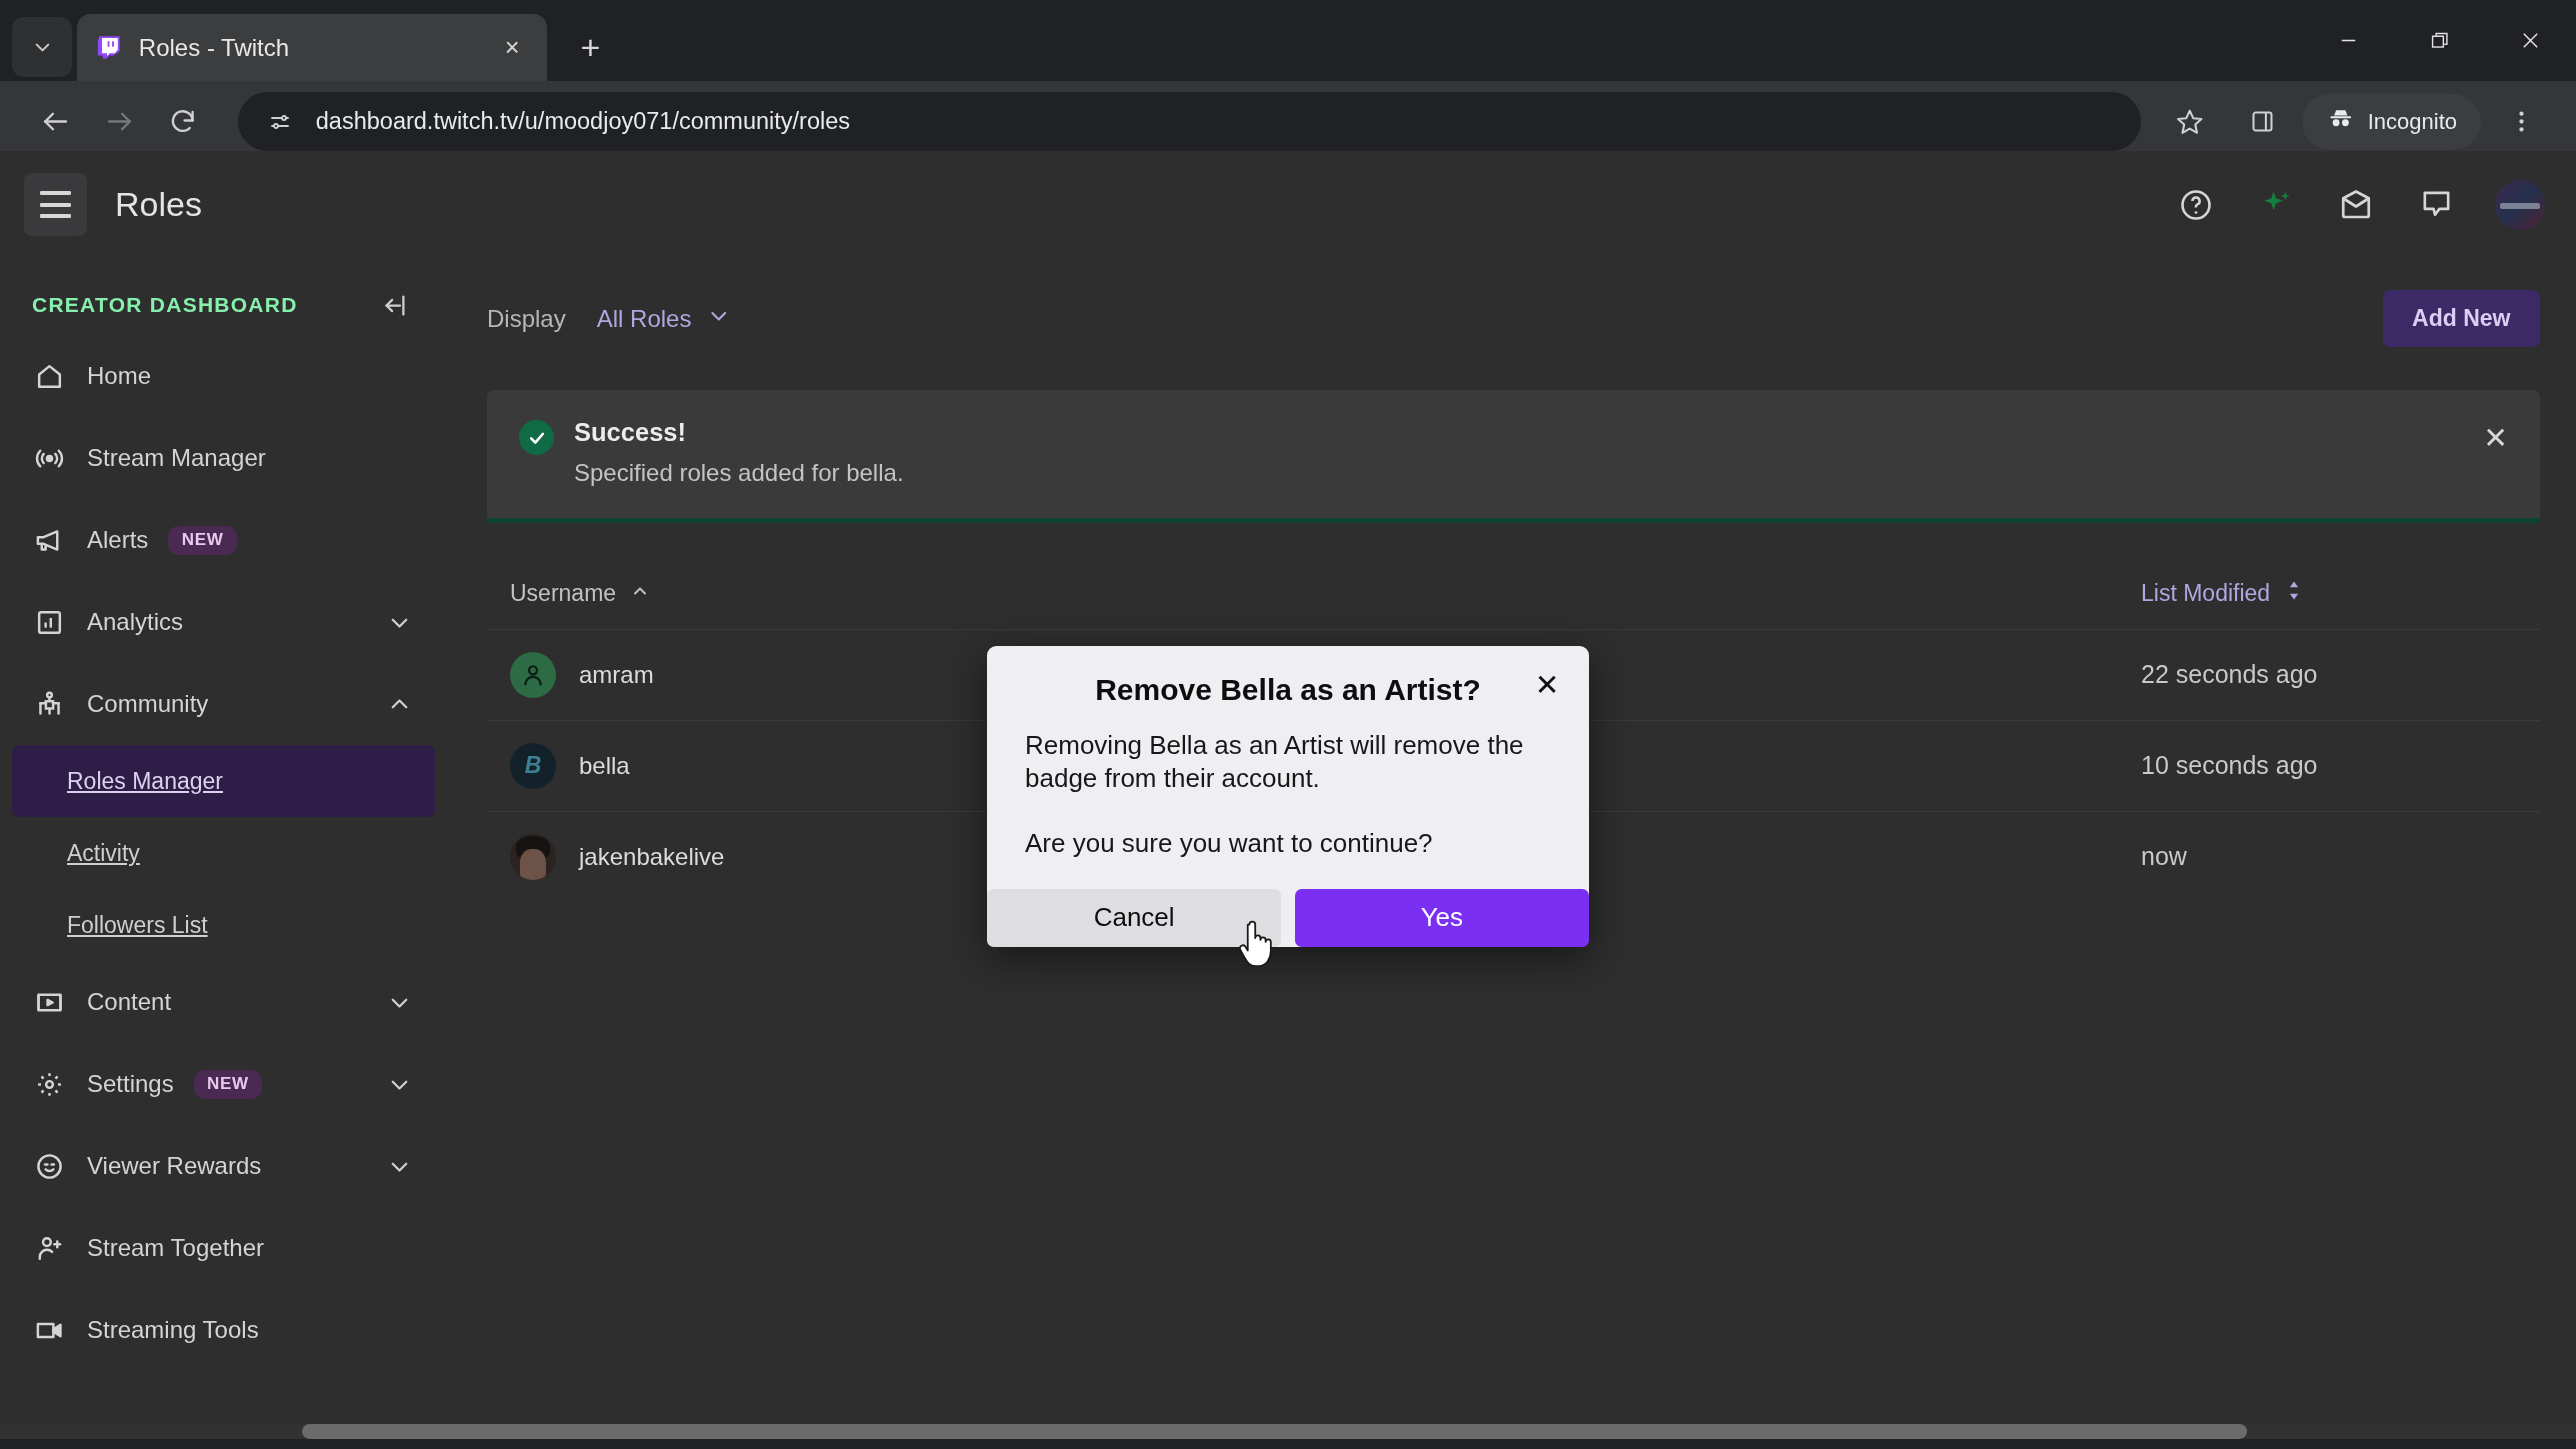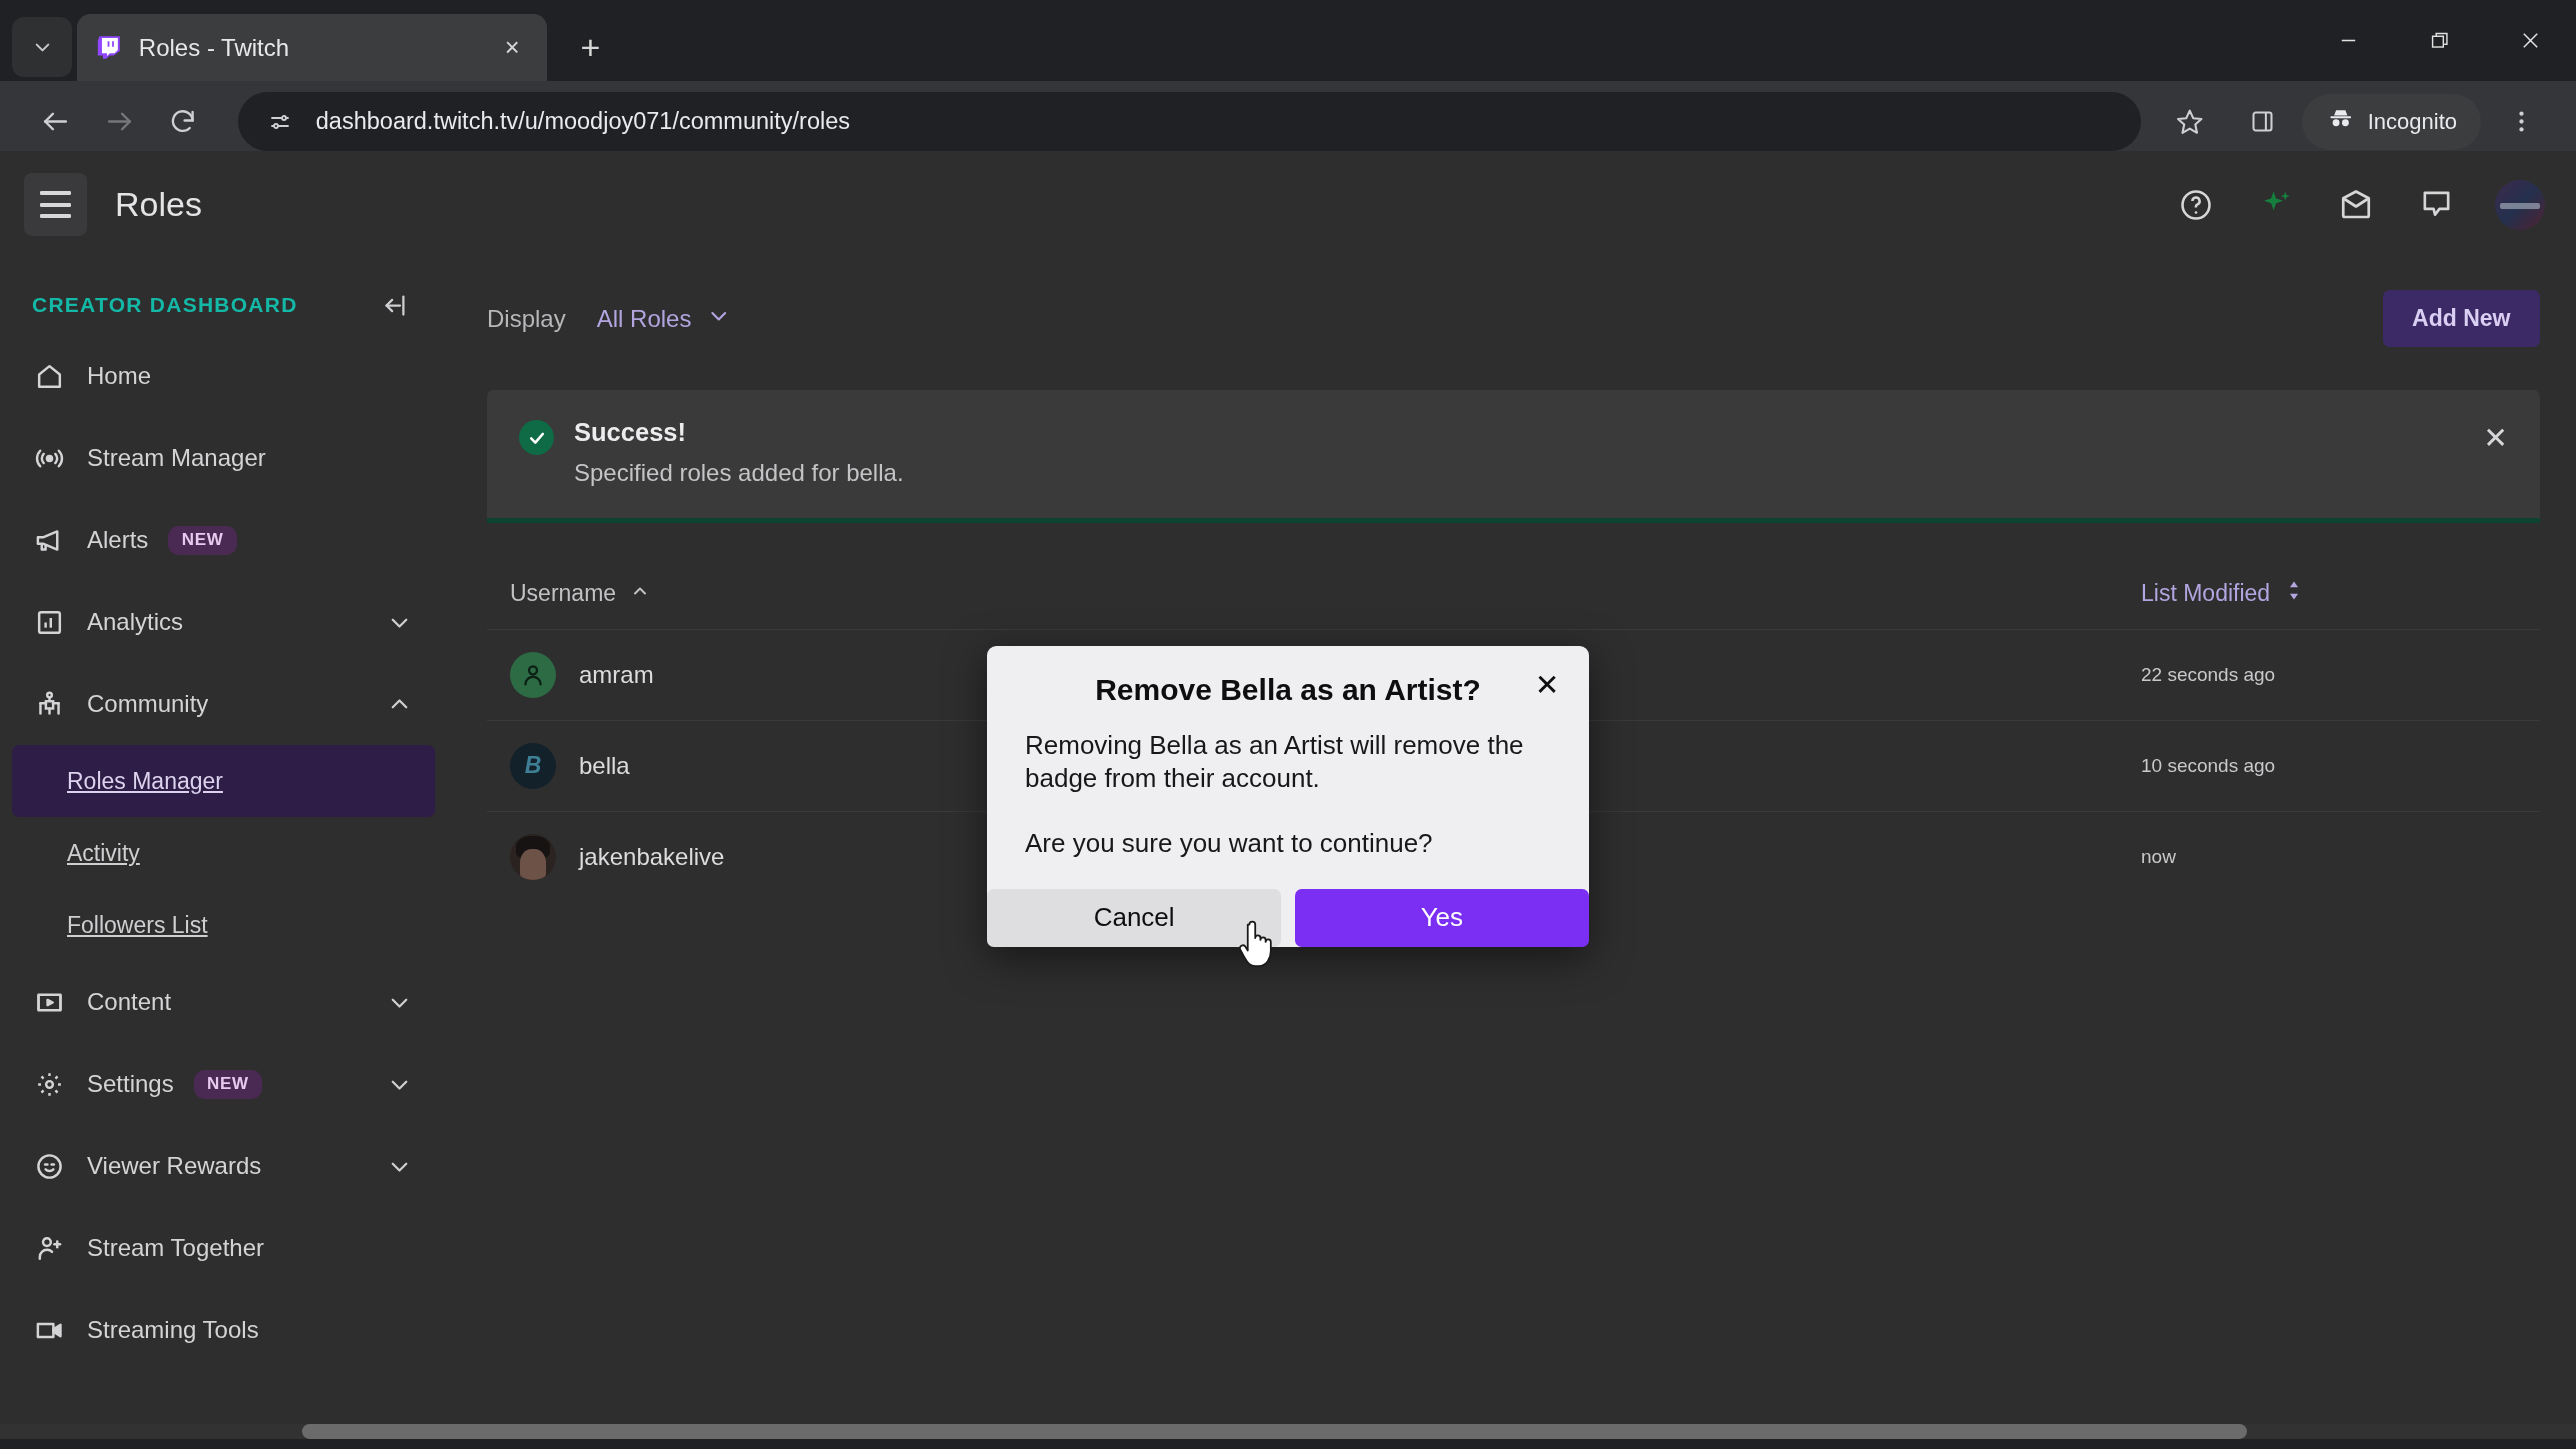--- a/index.html
+++ b/index.html
@@ -118,21 +118,21 @@
 
   
   .sidebar {
     width: 447px; background: #2e2e2e; flex: 0 0 auto;
     padding-top: 17.4px; position: relative;
   }
   .sb-head {
     display: flex; align-items: center; justify-content: space-between;
     padding: 0 38px 0 32px; height: 60px;
   }
-  .sb-head-label { color: #14b8a6; font-size: 21px; letter-spacing: .06em; font-weight: 600; }
+  .sb-head-label { color: #86efac; font-size: 21px; letter-spacing: .06em; font-weight: 600; }
   .sb-collapse { color: #cfcfd2; font-size: 27px; display: flex; align-items: center; }
   .sb-item {
     display: flex; align-items: center; height: 82px;
     padding: 0 34px 0 32px; color: #d4d4d6; font-size: 24px; gap: 20px;
   }
   .sb-item .sb-ico { width: 35px; height: 35px; display: flex; align-items: center; justify-content: center; flex: 0 0 auto; }
   .sb-item .sb-label { flex: 0 0 auto; }
   .sb-chev { margin-left: auto; display: flex; align-items: center; color: #cfcfd2; }
   .badge-new {
     background: #4a2a52; color: #e7c9ee; font-size: 17px; font-weight: 700;
@@ -203,21 +203,21 @@
     background:#6d5248; border-radius:44% 44% 22% 22%;
   }
   .uname { color: #dcdcde; font-size: 24px; }
   .cell-roles { flex: 1 1 auto; display: flex; align-items: center; gap: 19px; color: #c4c4c7; font-size: 23px; }
   .role-chip { color: #c8c8cb; font-size: 23px; }
   .role-minus {
     width: 31px; height: 31px; border-radius: 50%; background: #141414;
     display: flex; align-items: center; justify-content: center; color: #d6d6d6; font-size: 20px;
   }
   .role-plus { color: #cfcfd2; font-size: 31px; line-height: 1; }
-  .cell-mod { width: 376px; color: #c9c9cc; font-size: 19px; }
+  .cell-mod { width: 376px; color: #c9c9cc; font-size: 25px; }
 
   
   .modal {
     position: absolute; left: 987px; top: 646px; width: 602px;
     background: #efeff1; border-radius: 9.4px;
     box-shadow: 0 10.7px 40px rgba(0,0,0,.5);
     padding: 27px 38px 0 38px; z-index: 40;
   }
   .modal-title {
     color: #0e0e10; font-size: 30px; font-weight: 700; text-align: center;

